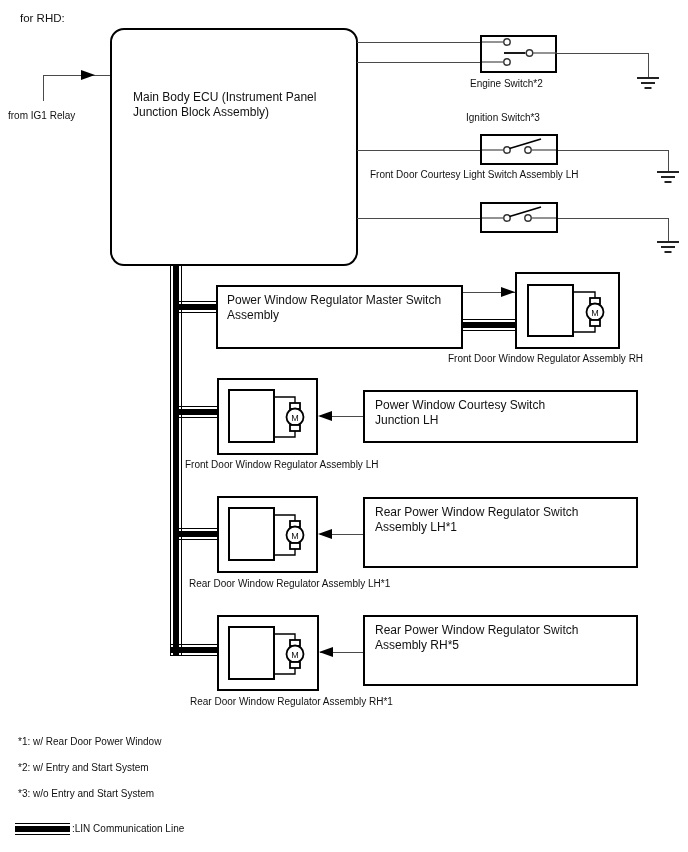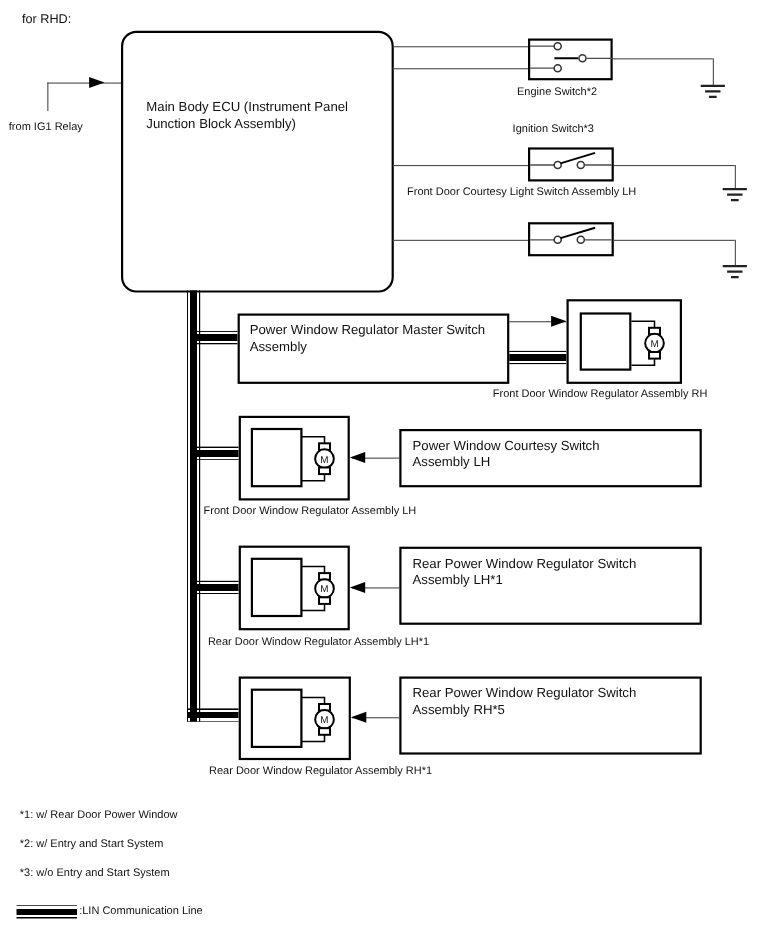--- a/index.html
+++ b/index.html
@@ -135,21 +135,21 @@
       <text x="21" y="30.5" text-anchor="middle" font-size="9">M</text>
       <rect x="16" y="35" width="10" height="6" fill="#fff" stroke="#000" stroke-width="1.8"></rect>
       <path d="M21,41 V47 H0" fill="none" stroke="#000" stroke-width="1.4"></path>
     </svg>
   </div>
   <div class="wire-h" style="left:320px; top:416px; width:43px;"></div>
   <div class="arrow-left" style="left:318px; top:411px;"></div>
   <div class="box" style="left:363px; top:390px; width:275px; height:53px;">
     <div class="boxtext" style="position:absolute; left:10px; top:6px; width:250px;">
       <div>Power Window Courtesy Switch</div>
-      <div>Assembly LH</div>
+      <div>Junction LH</div>
     </div>
   </div>
   <div class="label" style="left:185px; top:458px;">Front Door Window Regulator Assembly LH</div>
 
   <div class="box" style="left:217px; top:496px; width:101px; height:77px;">
     <div class="inner-sq" style="left:9px; top:9px; width:47px; height:54px;"></div>
     <svg style="left:55px; top:10px;" width="36" height="54" viewBox="0 0 36 54">
       <path d="M0,7 H21 V13" fill="none" stroke="#000" stroke-width="1.4"></path>
       <rect x="16" y="13" width="10" height="6" fill="#fff" stroke="#000" stroke-width="1.8"></rect>
       <circle cx="21" cy="27" r="8.5" fill="#fff" stroke="#000" stroke-width="1.8"></circle>

